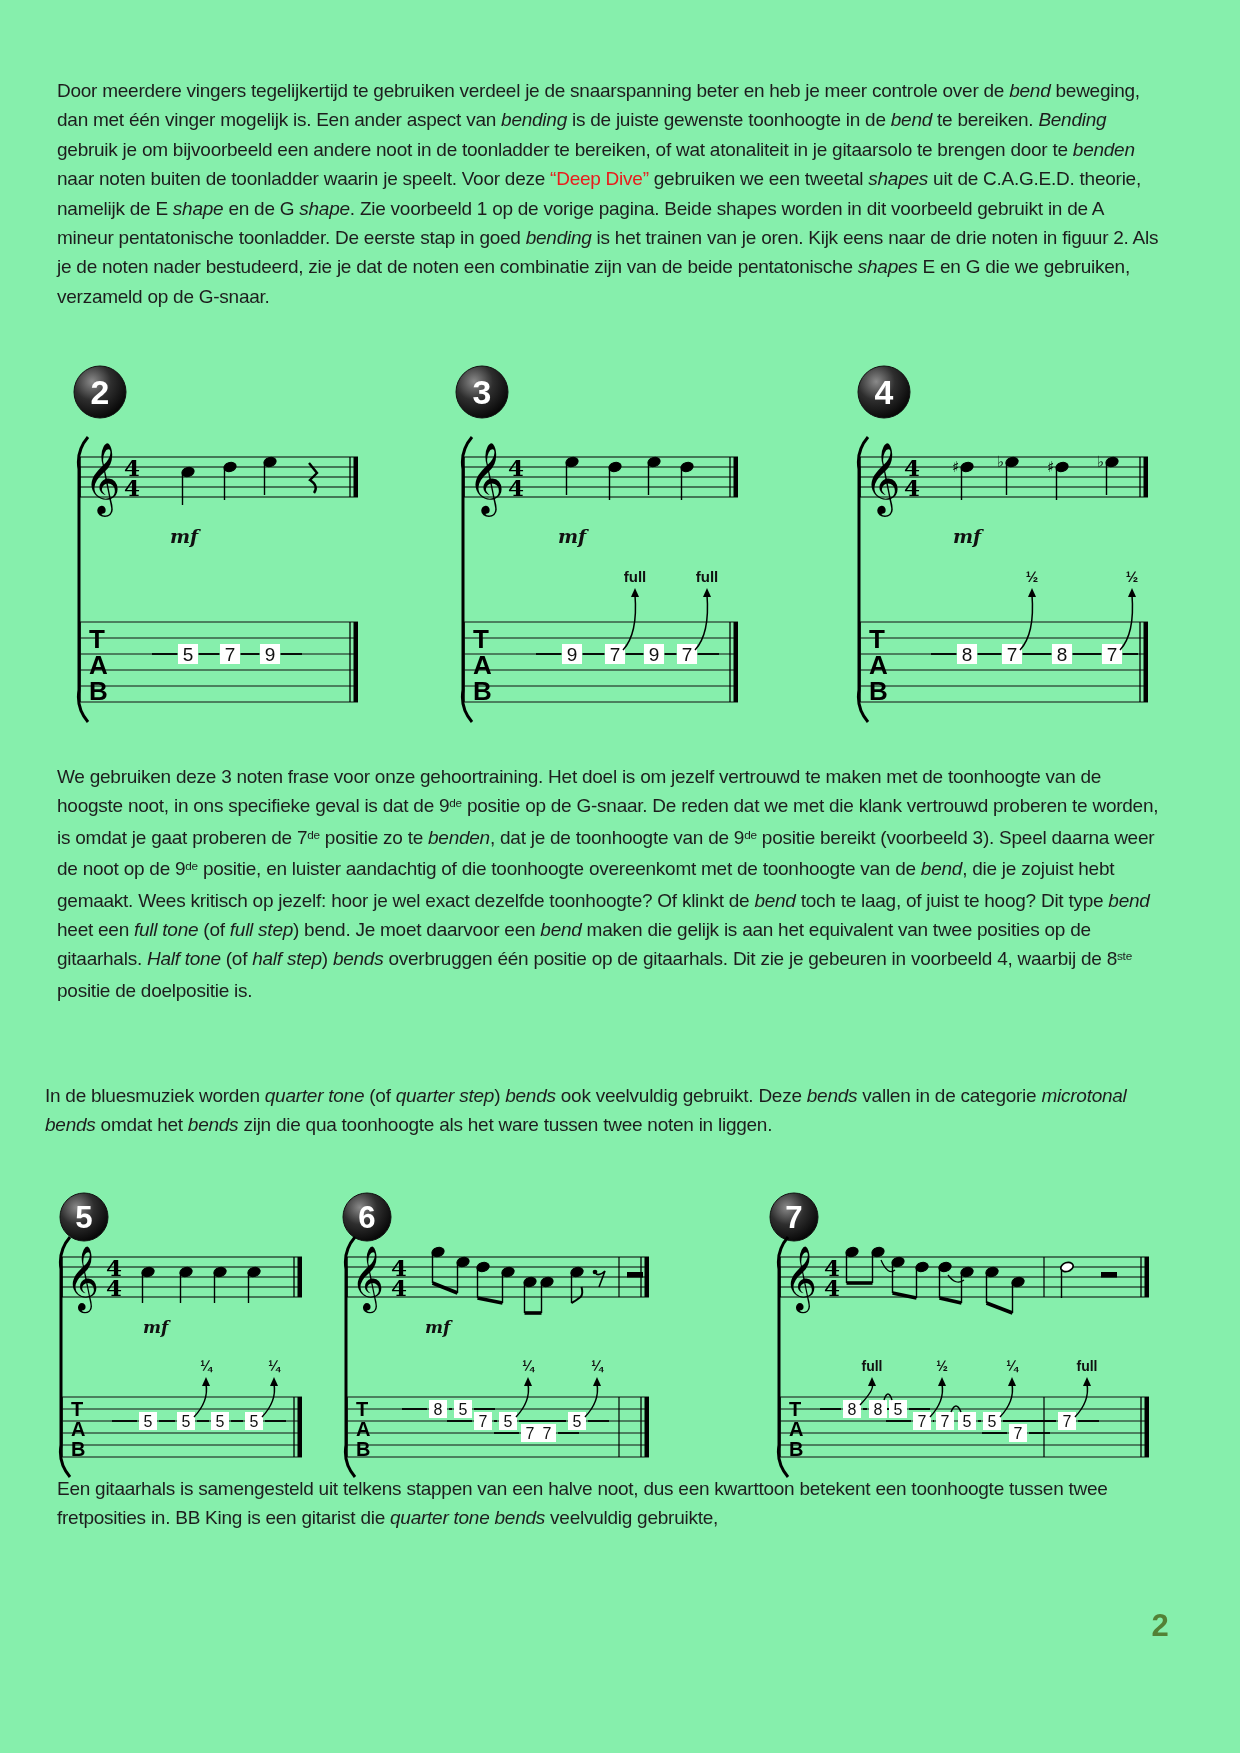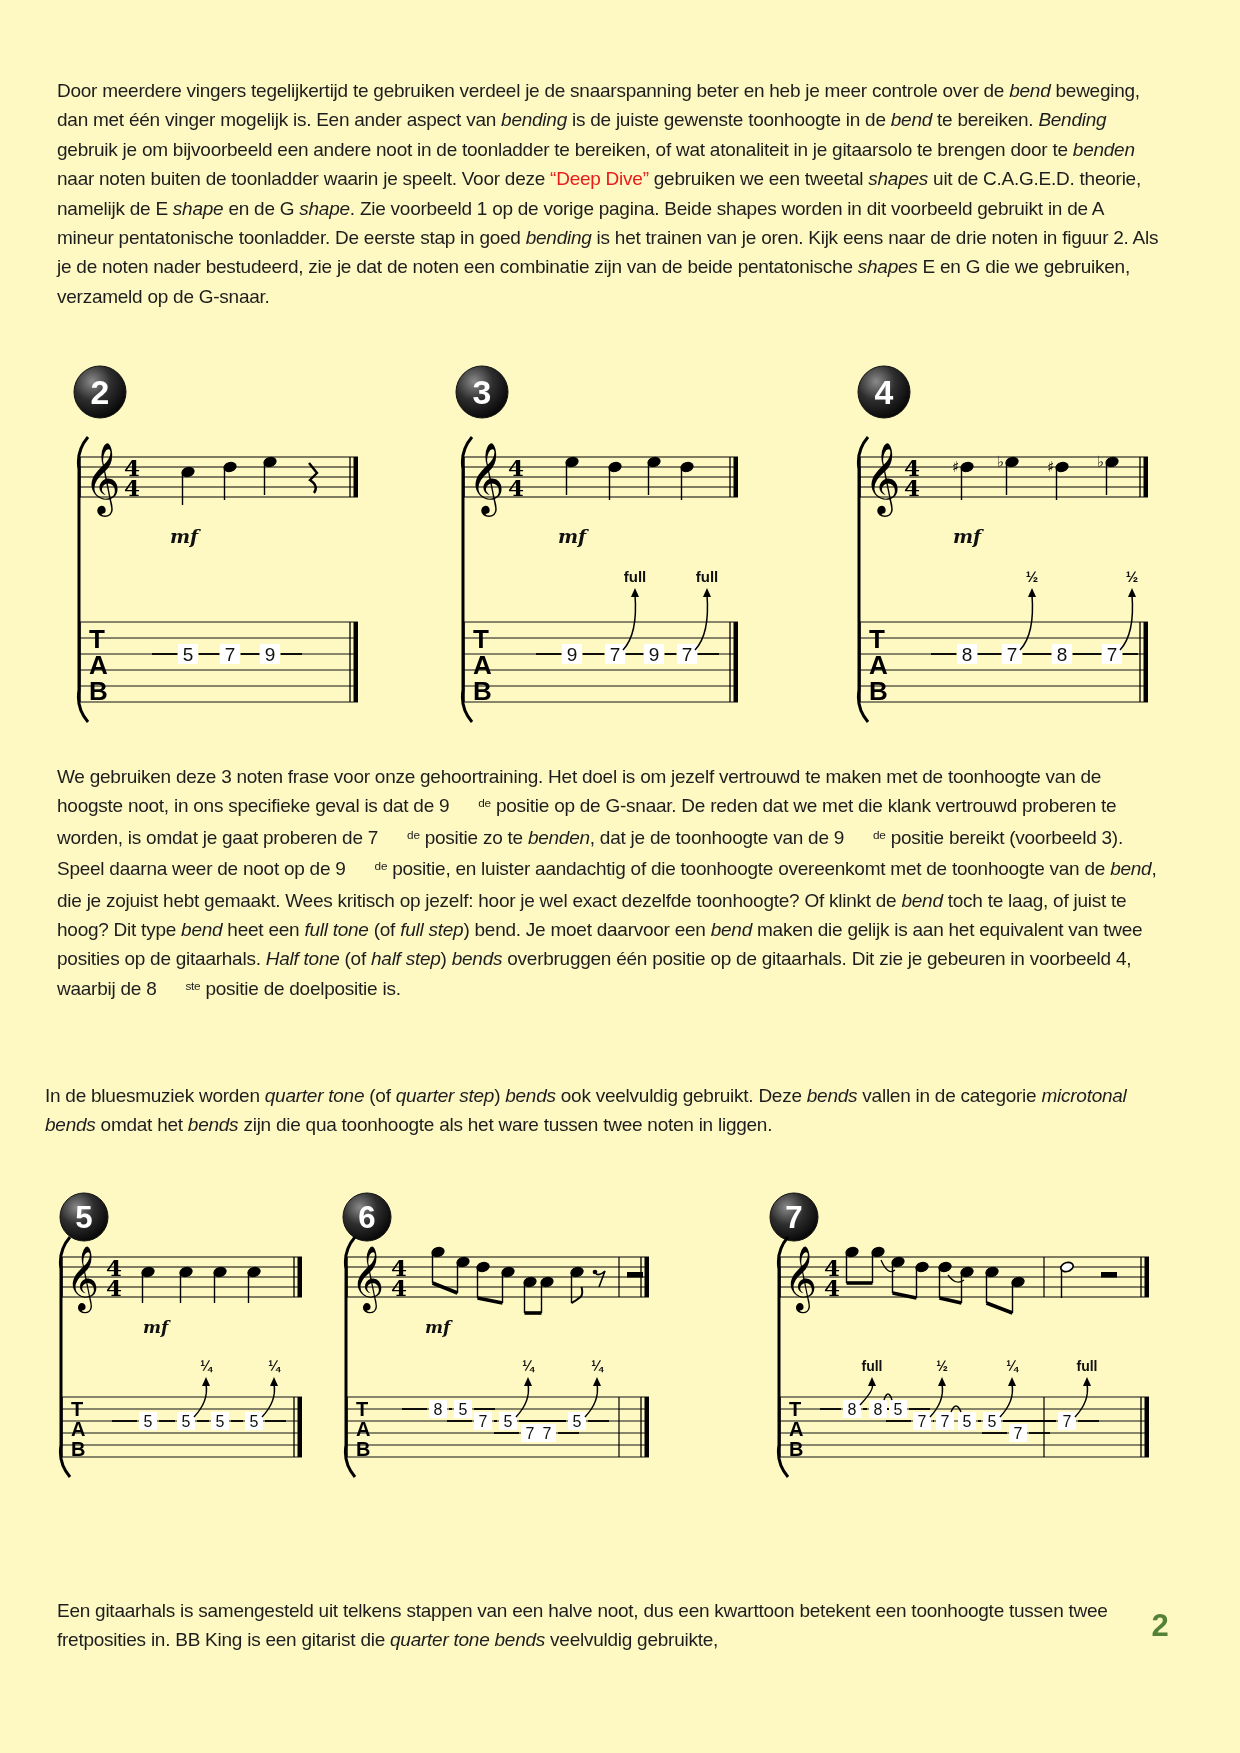--- a/index.html
+++ b/index.html
@@ -1,26 +1,26 @@
 <!DOCTYPE html>
 <html style="--red: #e81c1c; --green: #538135;"><head>
 <meta charset="utf-8">
 <style>
   html,body{margin:0;padding:0;background:#ffffff;}
-  .page{position:relative;width:1240px;height:1753px;background:#fef9c3;overflow:hidden;
+  .page{position:relative;width:1240px;height:1753px;background:#86efac;overflow:hidden;
         font-family:"Liberation Sans",sans-serif;color:#1d1d1d;}
   .para{position:absolute;width:1104px;font-size:19px;line-height:29.4px;
         letter-spacing:-0.25px;text-align:left;white-space:normal;}
   .para .seg-i{font-style:italic;}
   .para .seg-red{color:var(--red,#e81c1c);}
-  .para .seg-sup{font-size:0.62em;position:relative;top:-0.45em;padding-left:29px;}
+  .para .seg-sup{font-size:0.62em;position:relative;top:-0.45em;}
   #para-1{left:57px;top:57px;}
   #para-2{left:57px;top:743px;}
   #para-3{left:45px;top:1062px;}
-  #para-4{left:57px;top:1577px;}
+  #para-4{left:57px;top:1455px;}
   .pagenum{position:absolute;left:1130px;top:1608px;width:60px;text-align:center;
            font-size:31px;font-weight:bold;color:var(--green,#538135);}
   #figures svg{position:absolute;overflow:visible;}
   svg text{user-select:none;}
 </style>
 </head>
 <body>
 
 <div class="page">
   <p class="para" id="para-1"><span class="seg-r">Door meerdere vingers tegelijkertijd te gebruiken verdeel je de snaarspanning beter en heb je meer controle over de </span><span class="seg-i">bend</span><span class="seg-r"> beweging, dan met één vinger mogelijk is. Een ander aspect van </span><span class="seg-i">bending</span><span class="seg-r"> is de juiste gewenste toonhoogte in de </span><span class="seg-i">bend</span><span class="seg-r"> te bereiken. </span><span class="seg-i">Bending</span><span class="seg-r"> gebruik je om bijvoorbeeld een andere noot in de toonladder te bereiken, of wat atonaliteit in je gitaarsolo te brengen door te </span><span class="seg-i">benden</span><span class="seg-r"> naar noten buiten de toonladder waarin je speelt. Voor deze </span><span class="seg-red">“Deep Dive”</span><span class="seg-r"> gebruiken we een tweetal </span><span class="seg-i">shapes</span><span class="seg-r"> uit de C.A.G.E.D. theorie, namelijk de E </span><span class="seg-i">shape</span><span class="seg-r"> en de G </span><span class="seg-i">shape</span><span class="seg-r">. Zie voorbeeld 1 op de vorige pagina. Beide shapes worden in dit voorbeeld gebruikt in de A mineur pentatonische toonladder. De eerste stap in goed </span><span class="seg-i">bending</span><span class="seg-r"> is het trainen van je oren. Kijk eens naar de drie noten in figuur 2. Als je de noten nader bestudeerd, zie je dat de noten een combinatie zijn van de beide pentatonische </span><span class="seg-i">shapes</span><span class="seg-r"> E en G die we gebruiken, verzameld op de G-snaar.</span></p>

